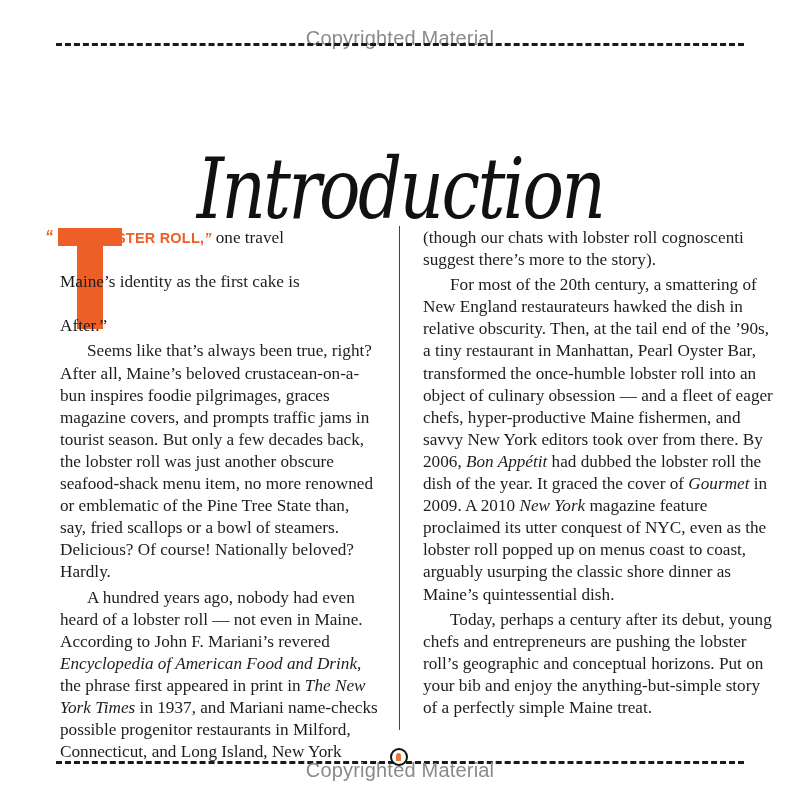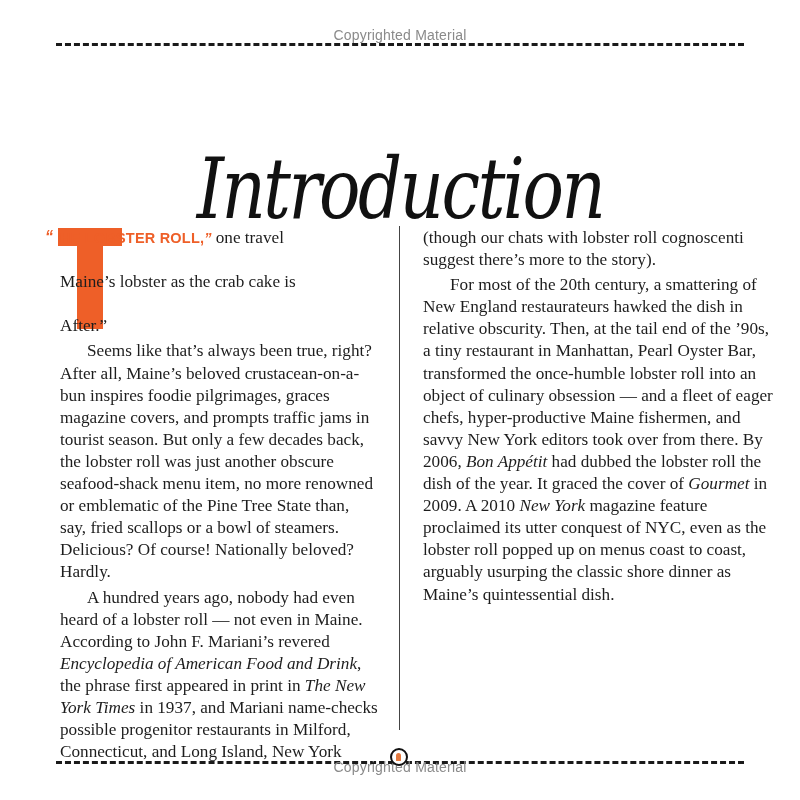--- a/index.html
+++ b/index.html
@@ -9,21 +9,21 @@
   }
   .dash-rule {
     position: absolute; left: 56px; width: 688px; height: 0;
     border-top: 3px dashed #1a1a1a;
   }
   .dash-top { top: 43px; }
   .dash-bottom { top: 761px; }
   .watermark {
     position: absolute; left: 0; width: 800px; text-align: center;
     font-family: "Liberation Sans", "DejaVu Sans", sans-serif;
-    font-size: 14px; color: #8a8a8a; letter-spacing: 0.2px;
+    font-size: 20px; color: #8a8a8a; letter-spacing: 0.2px;
   }
   .wm-top { top: 27px; }
   .wm-bottom { top: 759px; }
   .page-ornament {
     position: absolute; left: 390px; top: 748px; width: 18px; height: 18px;
     border: 2.5px solid #111; border-radius: 50%; background: #fff;
     box-sizing: border-box;
   }
   .page-ornament::after {
     content: ""; position: absolute; left: 4px; top: 3px; width: 5px; height: 8px;
@@ -71,27 +71,28 @@
 
 <h1 class="title">Introduction</h1>
 
 <span class="dropcap-quote">“</span>
 <div class="dropcap" aria-label="T">
   <div class="bar"></div>
   <div class="stem"></div>
 </div>
 
 <div class="col col-left">
-  <p class="lead-block"><span class="lead-caps">HE LOBSTER ROLL,</span><span class="lead-caps-quote">”</span><span> one travel</span><br><br><span>Maine’s lobster as the crab cake is</span><br><br><span>After.”</span></p>
+  <p class="lead-block"><span class="lead-caps">HE LOBSTER ROLL,</span><span class="lead-caps-quote">”</span><span> one travel</span><br><br><span>Maine’s identity as the first cake is</span><br><br><span>After.”</span></p>
   <p class="indent">Seems like that’s always been true, right? After all, Maine’s beloved crustacean-on-a-bun inspires foodie pilgrimages, graces magazine covers, and prompts traffic jams in tourist season. But only a few decades back, the lobster roll was just another obscure seafood-shack menu item, no more renowned or emblematic of the Pine Tree State than, say, fried scallops or a bowl of steamers. Delicious? Of course! Nationally beloved? Hardly.</p>
   <p class="indent"><span>A hundred years ago, nobody had even heard of a lobster roll — not even in Maine. According to John F. Mariani’s revered </span><i>Encyclopedia of American Food and Drink</i><span>, the phrase first appeared in print in </span><i>The New York Times</i><span> in 1937, and Mariani name-checks possible progenitor restaurants in Milford, Connecticut, and Long Island, New York</span></p>
 </div>
 
 <div class="divider"></div>
 
 <div class="col col-right">
   <p>(though our chats with lobster roll cognoscenti suggest there’s more to the story).</p>
   <p class="indent"><span>For most of the 20th century, a smattering of New England restaurateurs hawked the dish in relative obscurity. Then, at the tail end of the ’90s, a tiny restaurant in Manhattan, Pearl Oyster Bar, transformed the once-humble lobster roll into an object of culinary obsession — and a fleet of eager chefs, hyper-productive Maine fishermen, and savvy New York editors took over from there. By 2006, </span><i>Bon Appétit</i><span> had dubbed the lobster roll the dish of the year. It graced the cover of </span><i>Gourmet</i><span> in 2009. A 2010 </span><i>New York</i><span> magazine feature proclaimed its utter conquest of NYC, even as the lobster roll popped up on menus coast to coast, arguably usurping the classic shore dinner as Maine’s quintessential dish.</span></p>
+  <p class="indent">Today, perhaps a century after its debut, young chefs and entrepreneurs are pushing the lobster roll’s geographic and conceptual horizons. Put on your bib and enjoy the anything-but-simple story of a perfectly simple Maine treat.</p>
 </div>
 
 <div class="dash-rule dash-bottom"></div>
 <div class="watermark wm-bottom">Copyrighted Material</div>
 <div class="page-ornament"></div>
 
 </body></html>

